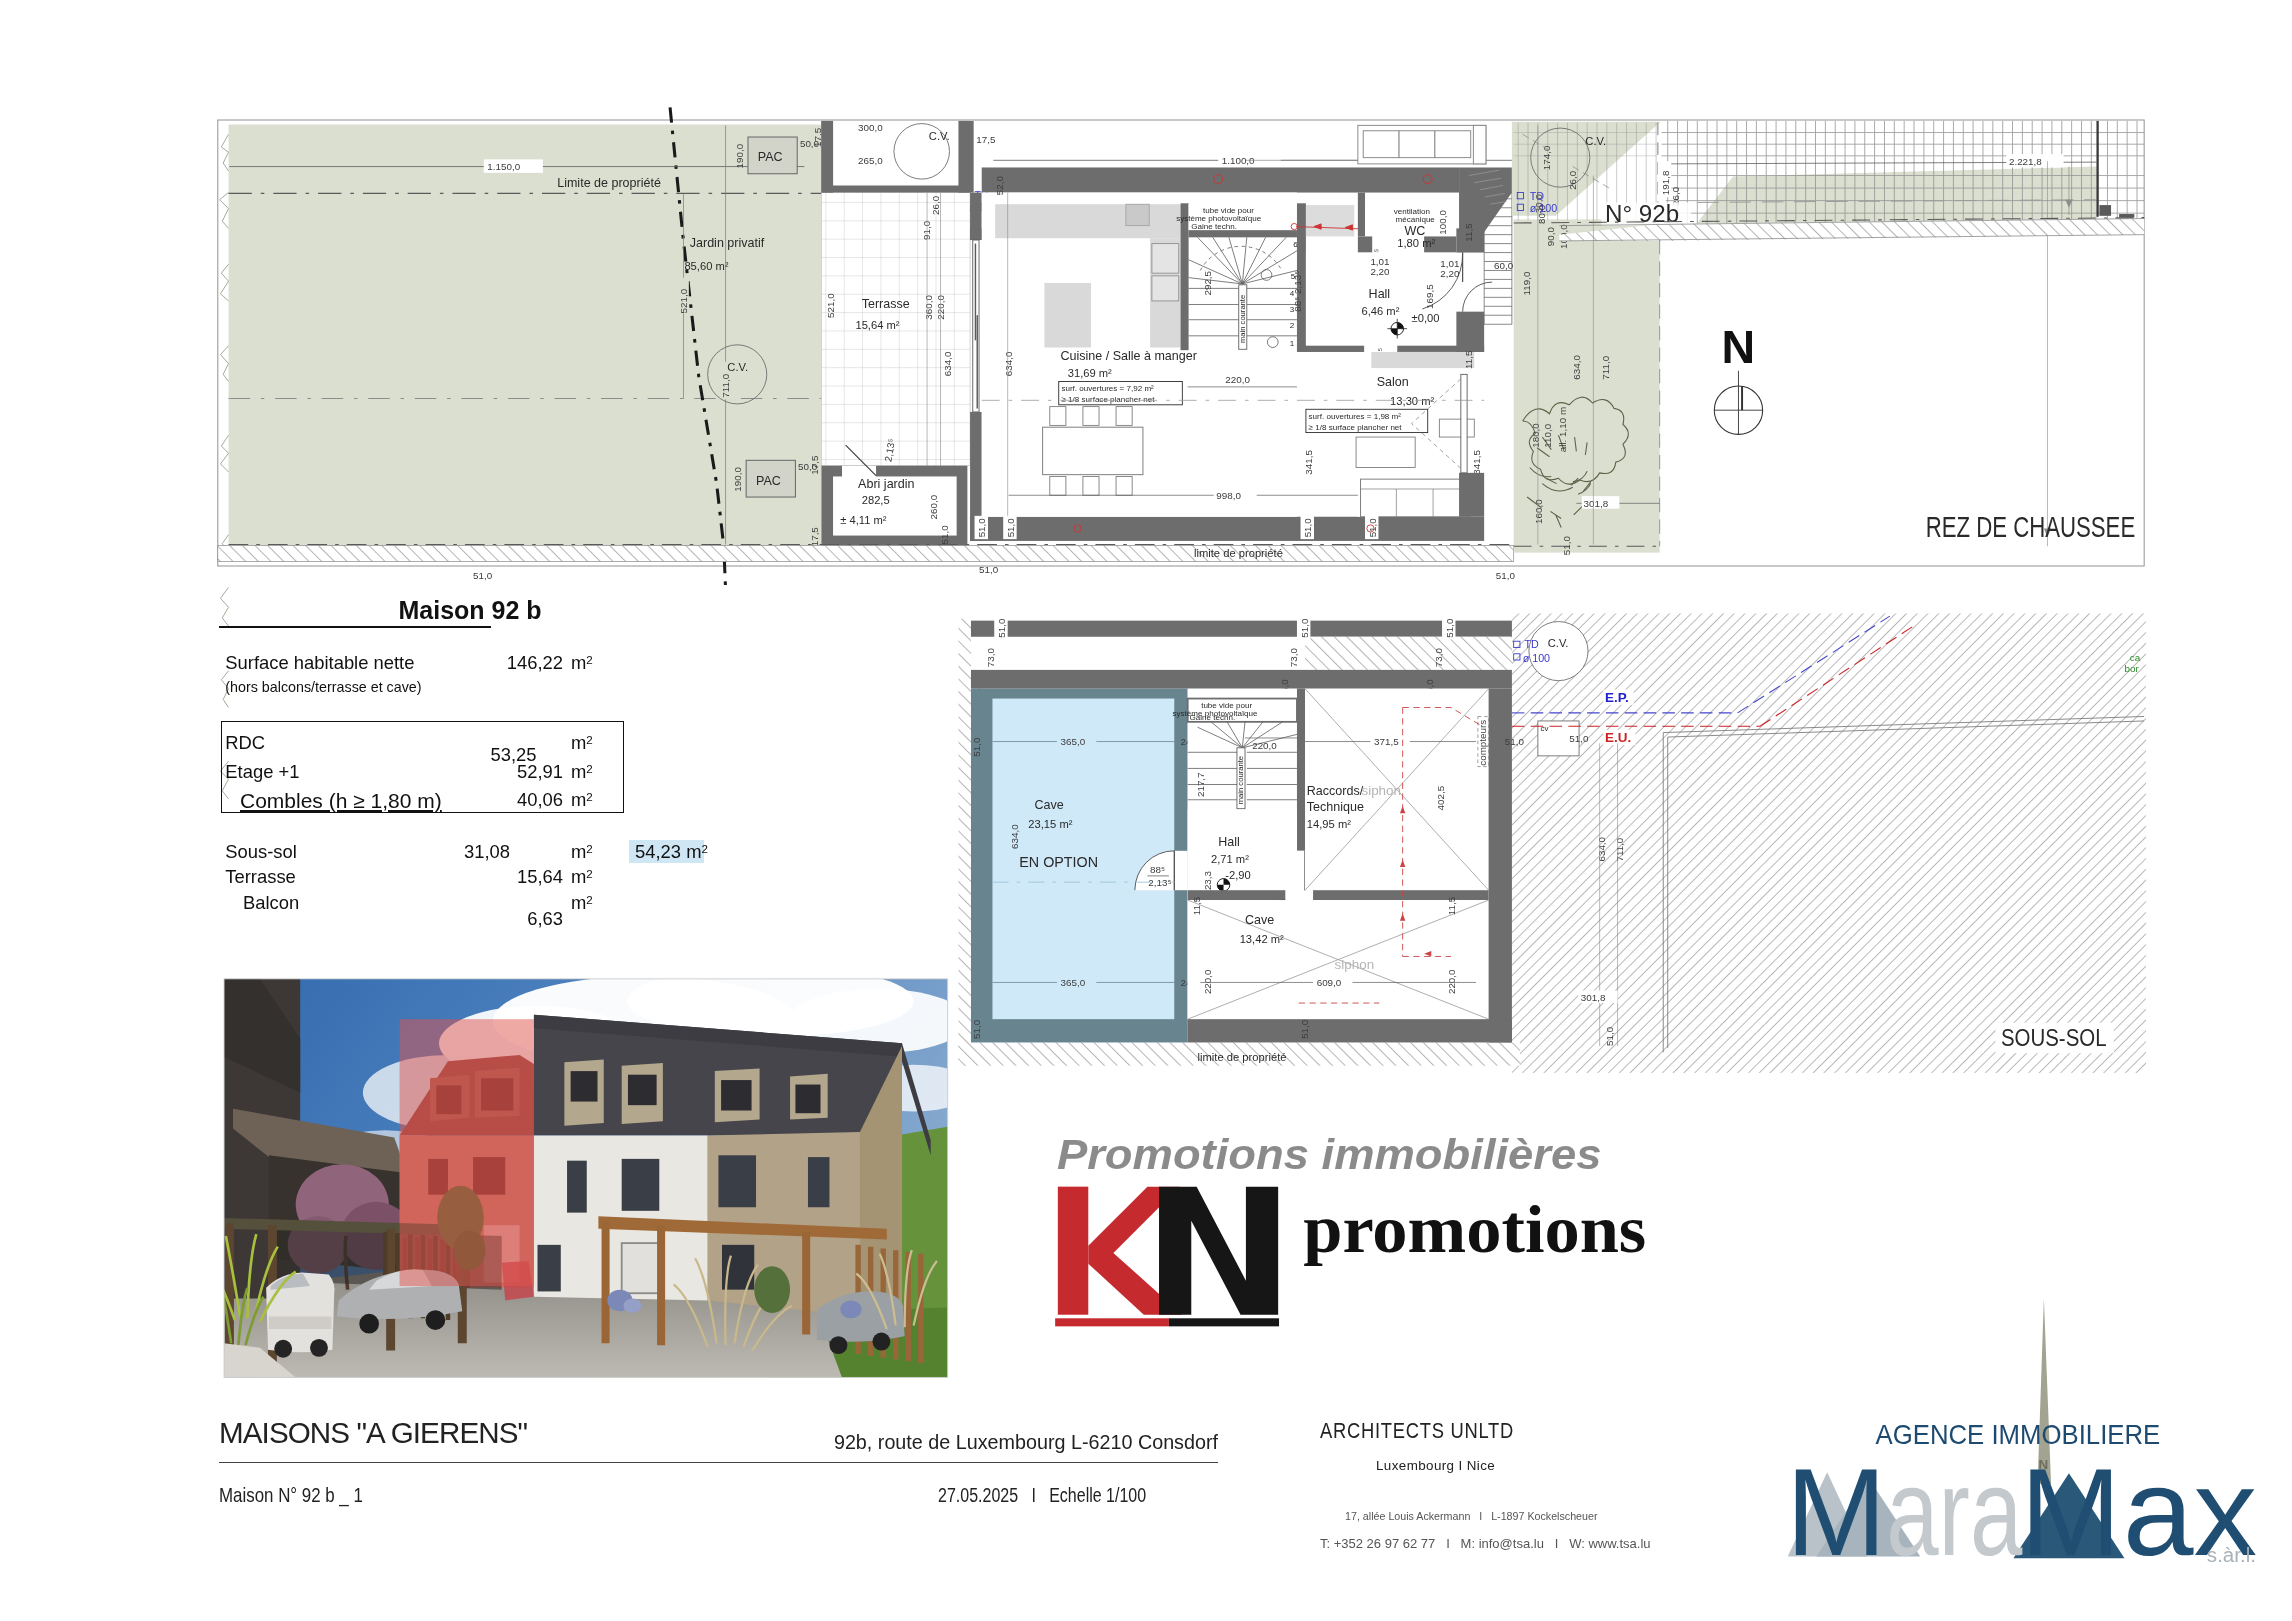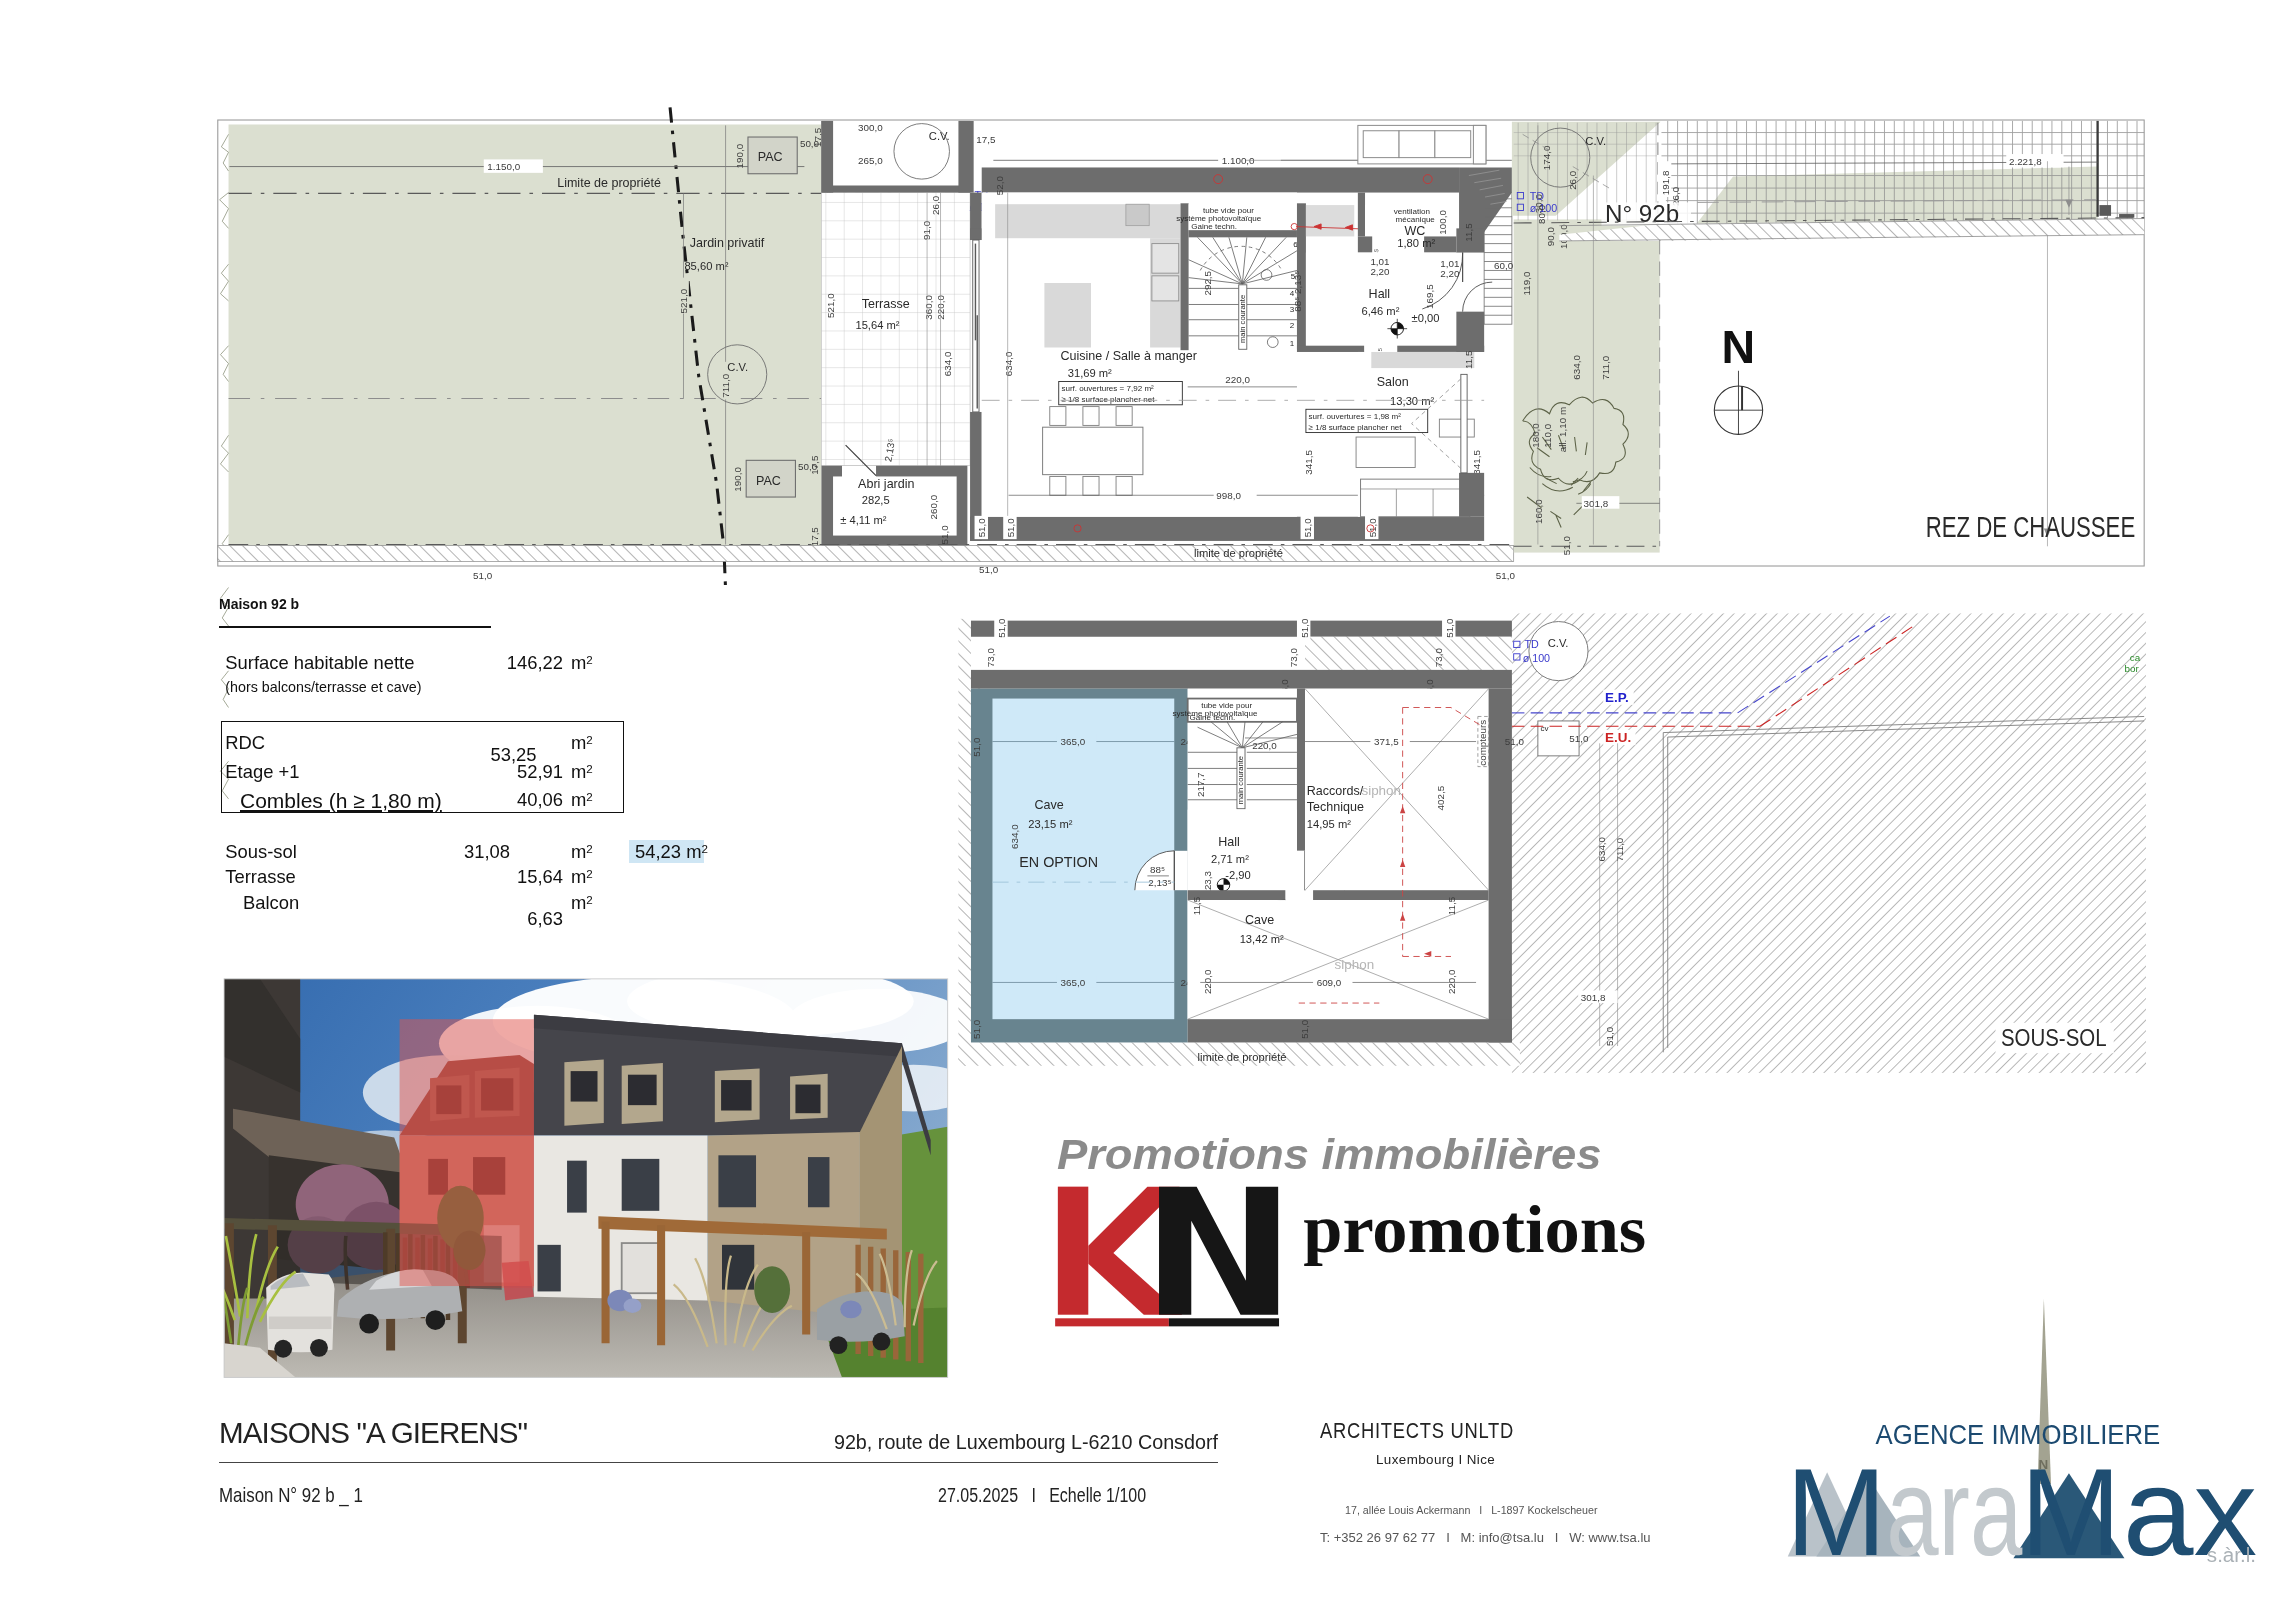--- a/index.html
+++ b/index.html
@@ -915,21 +915,21 @@
 <text x="2106" y="1736" font-size="138" fill="#c3c9cd" textLength="152" lengthAdjust="spacingAndGlyphs">ara</text>
 <text x="2256" y="1736" font-size="138" fill="#1f4e72" textLength="112" lengthAdjust="spacingAndGlyphs">M</text>
 <text x="2370" y="1736" font-size="138" fill="#1f4e72" textLength="150" lengthAdjust="spacingAndGlyphs">ax</text>
 
 <text x="2464" y="1744" font-size="23" fill="#aab1b6">s.àr.l.</text>
 </g>
 </svg>
 
 <div class="abs" style="left:219px;top:596px;width:502px;color:#111;">
 
-  <div style="font-size:14px;font-weight:bold;">Maison 92 b</div>
+  <div style="font-size:25px;font-weight:bold;text-align:center;">Maison 92 b</div>
   <div style="position:absolute;left:0px;top:29.6px;width:272px;border-top:2.2px solid #111;"></div>
 
   <div style="position:absolute;left:6.3px;top:56px;font-size:18.4px;">Surface habitable nette</div>
   <div style="position:absolute;left:245px;top:56px;width:99px;font-size:18.4px;text-align:right;">146,22</div>
   <div style="position:absolute;left:352px;top:56px;font-size:18.4px;">m<span style="font-size:11.6px;vertical-align:5.4px;">2</span></div>
   <div style="position:absolute;left:6.3px;top:83px;font-size:14.3px;">(hors balcons/terrasse et cave)</div>
 
   <div style="position:absolute;left:1.8px;top:125px;width:401px;height:90px;border:1.3px solid #111;"></div>
   <div style="position:absolute;left:6.3px;top:136px;font-size:18.4px;">RDC</div>
   <div style="position:absolute;left:245px;top:148px;width:99px;font-size:18.4px;text-align:center;">53,25</div>
@@ -963,17 +963,17 @@
 <div class="abs" style="left:743px;top:1430px;width:475px;font-size:21px;color:#222;text-align:right;transform:scaleX(0.94);transform-origin:right top;">92b, route de Luxembourg L-6210 Consdorf</div>
 
 <div class="abs" style="left:219px;top:1462px;width:999px;border-top:1.8px solid #444;"></div>
 
 <div class="abs" style="left:219px;top:1483px;font-size:20.6px;color:#222;transform:scaleX(0.82);transform-origin:left top;">Maison N° 92 b _ 1</div>
 
 <div class="abs" style="left:938px;top:1484px;font-size:20px;color:#222;transform:scaleX(0.8);transform-origin:left top;">27.05.2025&nbsp;&nbsp;&nbsp;I&nbsp;&nbsp;&nbsp;Echelle 1/100</div>
 
 <div class="abs" style="left:1320px;top:1418px;width:376px;color:#222;">
   <div style="font-size:22.4px;letter-spacing:0.9px;transform:scaleX(0.82);transform-origin:left top;">ARCHITECTS UNLTD</div>
-  <div style="font-size:13.4px;letter-spacing:0.4px;margin-top:8px;margin-left:56px;">Luxembourg I Nice</div>
+  <div style="font-size:13.4px;letter-spacing:0.4px;margin-top:14px;margin-left:56px;">Luxembourg I Nice</div>
   <div style="font-size:10.7px;color:#555;margin-top:37px;margin-left:25px;">17, allée Louis Ackermann&nbsp;&nbsp;&nbsp;I&nbsp;&nbsp;&nbsp;L-1897 Kockelscheuer</div>
   <div style="font-size:13px;color:#555;margin-top:14px;">T: +352 26 97 62 77&nbsp;&nbsp;&nbsp;I&nbsp;&nbsp;&nbsp;M: info@tsa.lu&nbsp;&nbsp;&nbsp;I&nbsp;&nbsp;&nbsp;W: www.tsa.lu</div>
 </div>
 
 
 </body></html>

